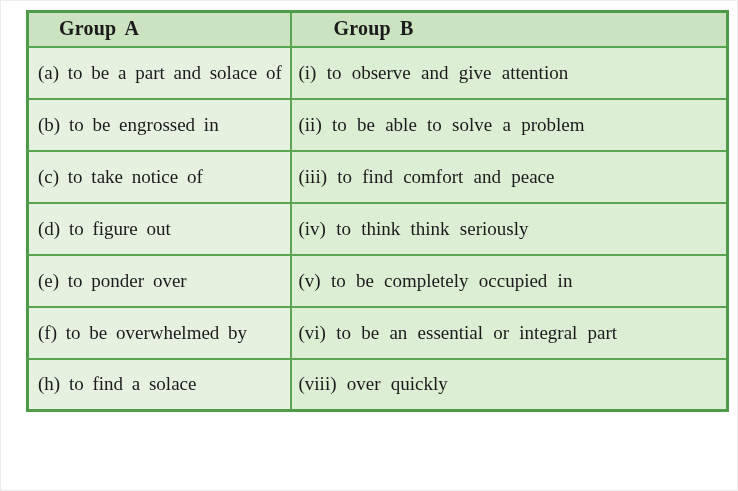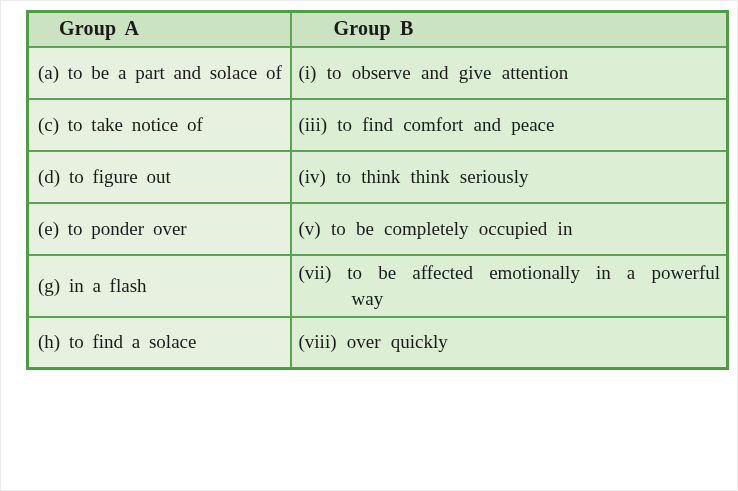--- a/index.html
+++ b/index.html
@@ -81,34 +81,38 @@
         <th class="hdr-a">Group A</th>
         <th class="hdr-b">Group B</th>
       </tr>
     </thead>
     <tbody>
       <tr>
         <td class="cell-a">(a) to be a part and solace of</td>
         <td class="cell-b">(i) to observe and give attention</td>
       </tr>
       <tr>
+        <td class="cell-a">(b) to be engrossed in</td>
+        <td class="cell-b">(ii) to be able to solve a problem</td>
+      </tr>
+      <tr>
         <td class="cell-a">(c) to take notice of</td>
         <td class="cell-b">(iii) to find comfort and peace</td>
       </tr>
       <tr>
         <td class="cell-a">(d) to figure out</td>
         <td class="cell-b">(iv) to think think seriously</td>
       </tr>
       <tr>
         <td class="cell-a">(e) to ponder over</td>
         <td class="cell-b">(v) to be completely occupied in</td>
       </tr>
-      <tr class="tall-row">
-        <td class="cell-a">(g) in a flash</td>
-        <td class="cell-b">(vii) to be affected emotionally in a powerful way</td>
+      <tr>
+        <td class="cell-a">(f) to be overwhelmed by</td>
+        <td class="cell-b">(vi) to be an essential or integral part</td>
       </tr>
       <tr>
         <td class="cell-a">(h) to find a solace</td>
         <td class="cell-b">(viii) over quickly</td>
       </tr>
     </tbody>
   </table>
 </div>
 
 </body></html>

